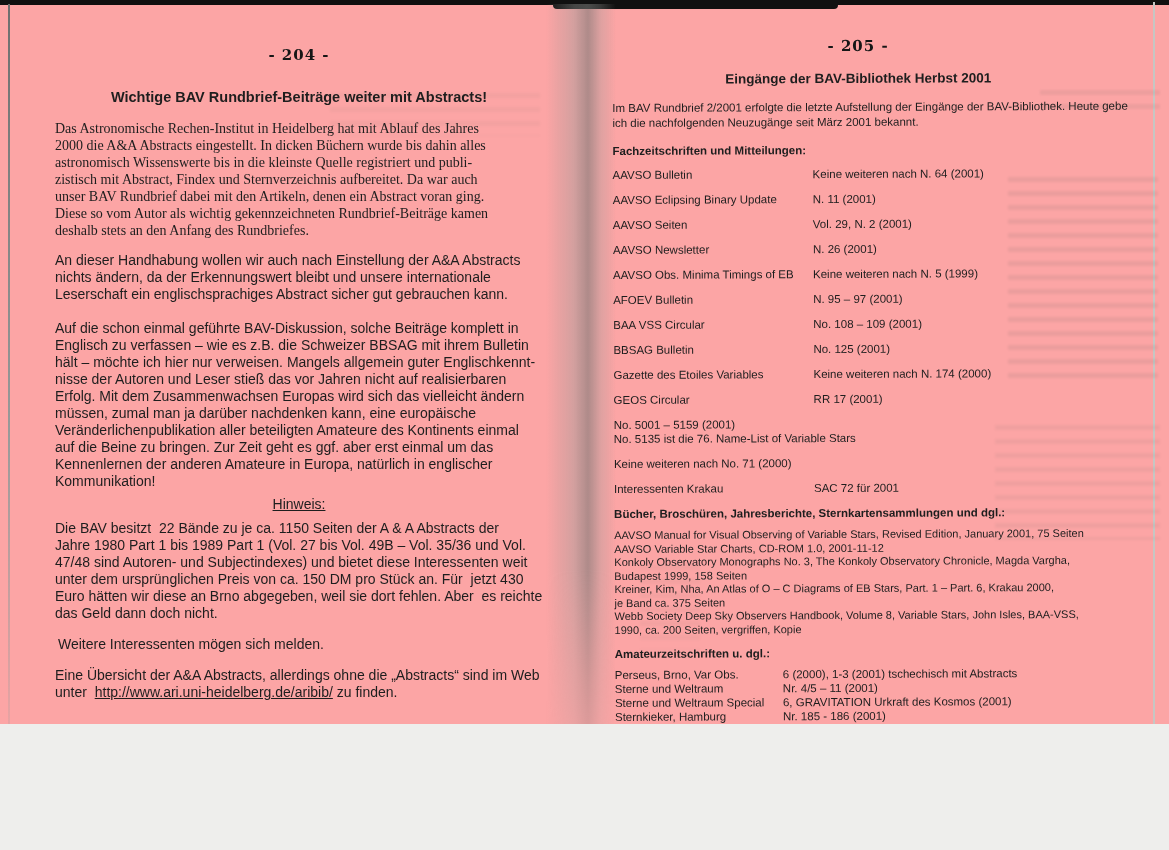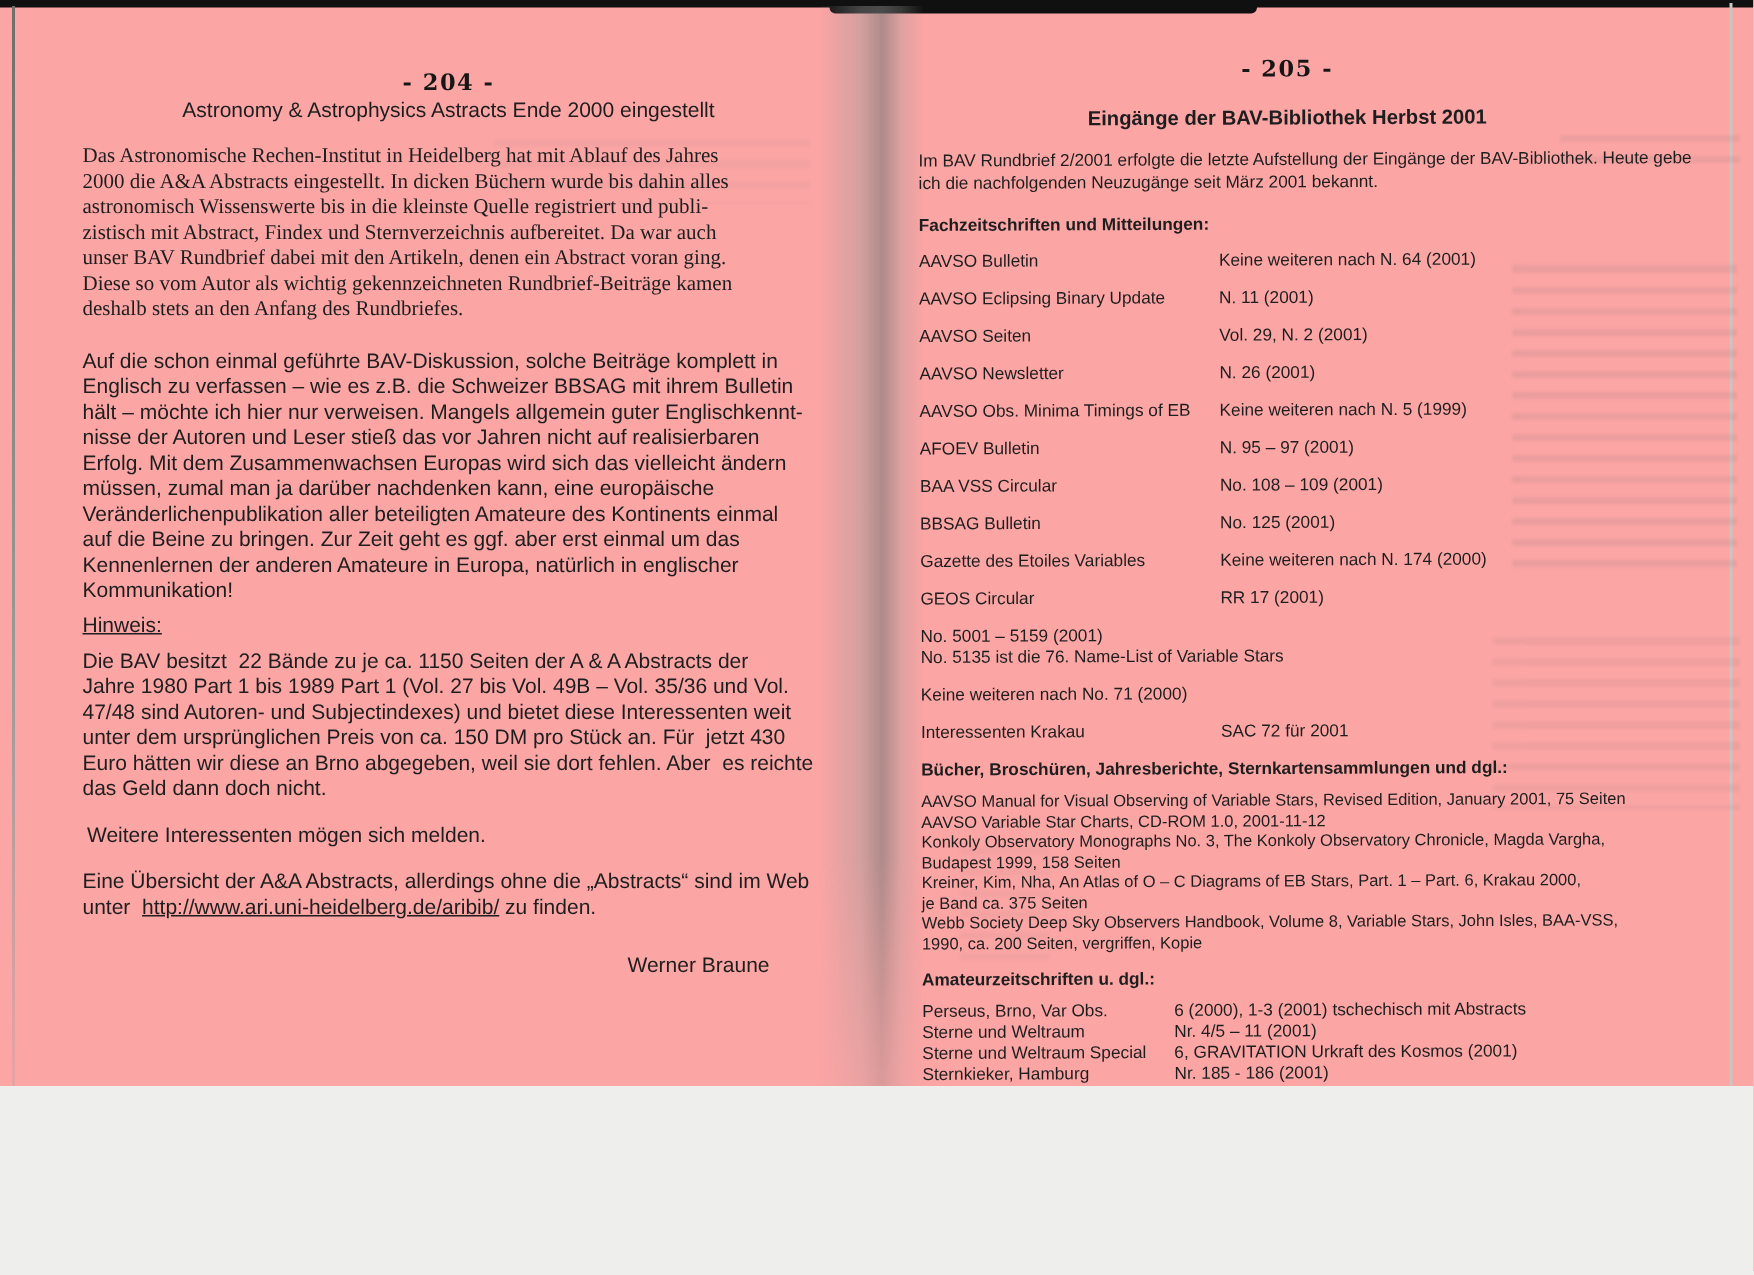--- a/index.html
+++ b/index.html
@@ -45,21 +45,21 @@
   .pagenum {
     text-align:center; font-family:"DejaVu Serif", serif;
     font-size:15px; font-weight:bold; letter-spacing:1px; color:#161616;
   }
   .lp-title  { margin-top:24px; text-align:center; font-weight:bold; font-size:14.5px; line-height:18px; }
   .lp-subtitle { text-align:center; font-size:14px; line-height:18px; }
   .lp-para { margin:0; font-size:14px; line-height:17px; white-space:pre; }
   .m-p1 { margin-top:14px;font-family:Liberation Serif, serif; }
   .m-p2 { margin-top:13px; }
   .m-p3 { margin-top:17px; }
-  .lp-hinweis { margin-top:6px; font-size:14px; text-decoration:underline; }
+  .lp-hinweis { margin-top:6px; font-size:14px; text-decoration:underline;text-align:center; }
   .m-p4 { margin-top:8px; }
   .lp-note { margin-top:14px; font-size:14px; padding-left:3px; }
   .lp-web { margin:15px 0 0 0; font-size:14px; line-height:17px; white-space:pre; }
   .lp-web .url { text-decoration:underline; }
   .lp-sig { margin-top:22px; text-align:right; padding-right:30px; font-size:14px; }
 
   
   .page-right { position:absolute; left:612px; top:38px; width:492px; transform:rotate(-0.25deg); transform-origin:top left; }
   .rp-title { margin-top:16px; text-align:center; font-weight:bold; font-size:13.5px; }
   .rp-intro { margin:14px 0 0 0; font-size:11.5px; line-height:15px; white-space:pre; }
@@ -92,29 +92,32 @@
 
   <div class="artifact" style="left:1008px; top:172px; width:150px; height:210px; opacity:0.10;"></div>
   <div class="artifact" style="left:995px; top:420px; width:165px; height:120px; opacity:0.07;"></div>
   <div class="artifact" style="left:1040px; top:85px; width:120px; height:30px; opacity:0.09;"></div>
   <div class="artifact" style="left:330px; top:88px; width:210px; height:48px; opacity:0.05;"></div>
   <div class="artifact" style="left:640px; top:560px; width:60px; height:90px; opacity:0.05;"></div>
 
   <div class="page-left">
     <div class="pagenum">-  204  -</div>
 
-    <div class="lp-subtitle">Astronomy &amp; Astrophysics Astracts Ende 2000 eingestellt</div>
+    <div class="lp-title">Wichtige BAV Rundbrief-Beiträge weiter mit Abstracts!</div>
 
     <p class="lp-para m-p1">Das Astronomische Rechen-Institut in Heidelberg hat mit Ablauf des Jahres
 2000 die A&amp;A Abstracts eingestellt. In dicken Büchern wurde bis dahin alles
 astronomisch Wissenswerte bis in die kleinste Quelle registriert und publi-
 zistisch mit Abstract, Findex und Sternverzeichnis aufbereitet. Da war auch
 unser BAV Rundbrief dabei mit den Artikeln, denen ein Abstract voran ging.
 Diese so vom Autor als wichtig gekennzeichneten Rundbrief-Beiträge kamen
 deshalb stets an den Anfang des Rundbriefes.</p>
+    <p class="lp-para m-p2">An dieser Handhabung wollen wir auch nach Einstellung der A&amp;A Abstracts
+nichts ändern, da der Erkennungswert bleibt und unsere internationale
+Leserschaft ein englischsprachiges Abstract sicher gut gebrauchen kann.</p>
     <p class="lp-para m-p3">Auf die schon einmal geführte BAV-Diskussion, solche Beiträge komplett in
 Englisch zu verfassen – wie es z.B. die Schweizer BBSAG mit ihrem Bulletin
 hält – möchte ich hier nur verweisen. Mangels allgemein guter Englischkennt-
 nisse der Autoren und Leser stieß das vor Jahren nicht auf realisierbaren
 Erfolg. Mit dem Zusammenwachsen Europas wird sich das vielleicht ändern
 müssen, zumal man ja darüber nachdenken kann, eine europäische
 Veränderlichenpublikation aller beteiligten Amateure des Kontinents einmal
 auf die Beine zu bringen. Zur Zeit geht es ggf. aber erst einmal um das
 Kennenlernen der anderen Amateure in Europa, natürlich in englischer
 Kommunikation!</p>

